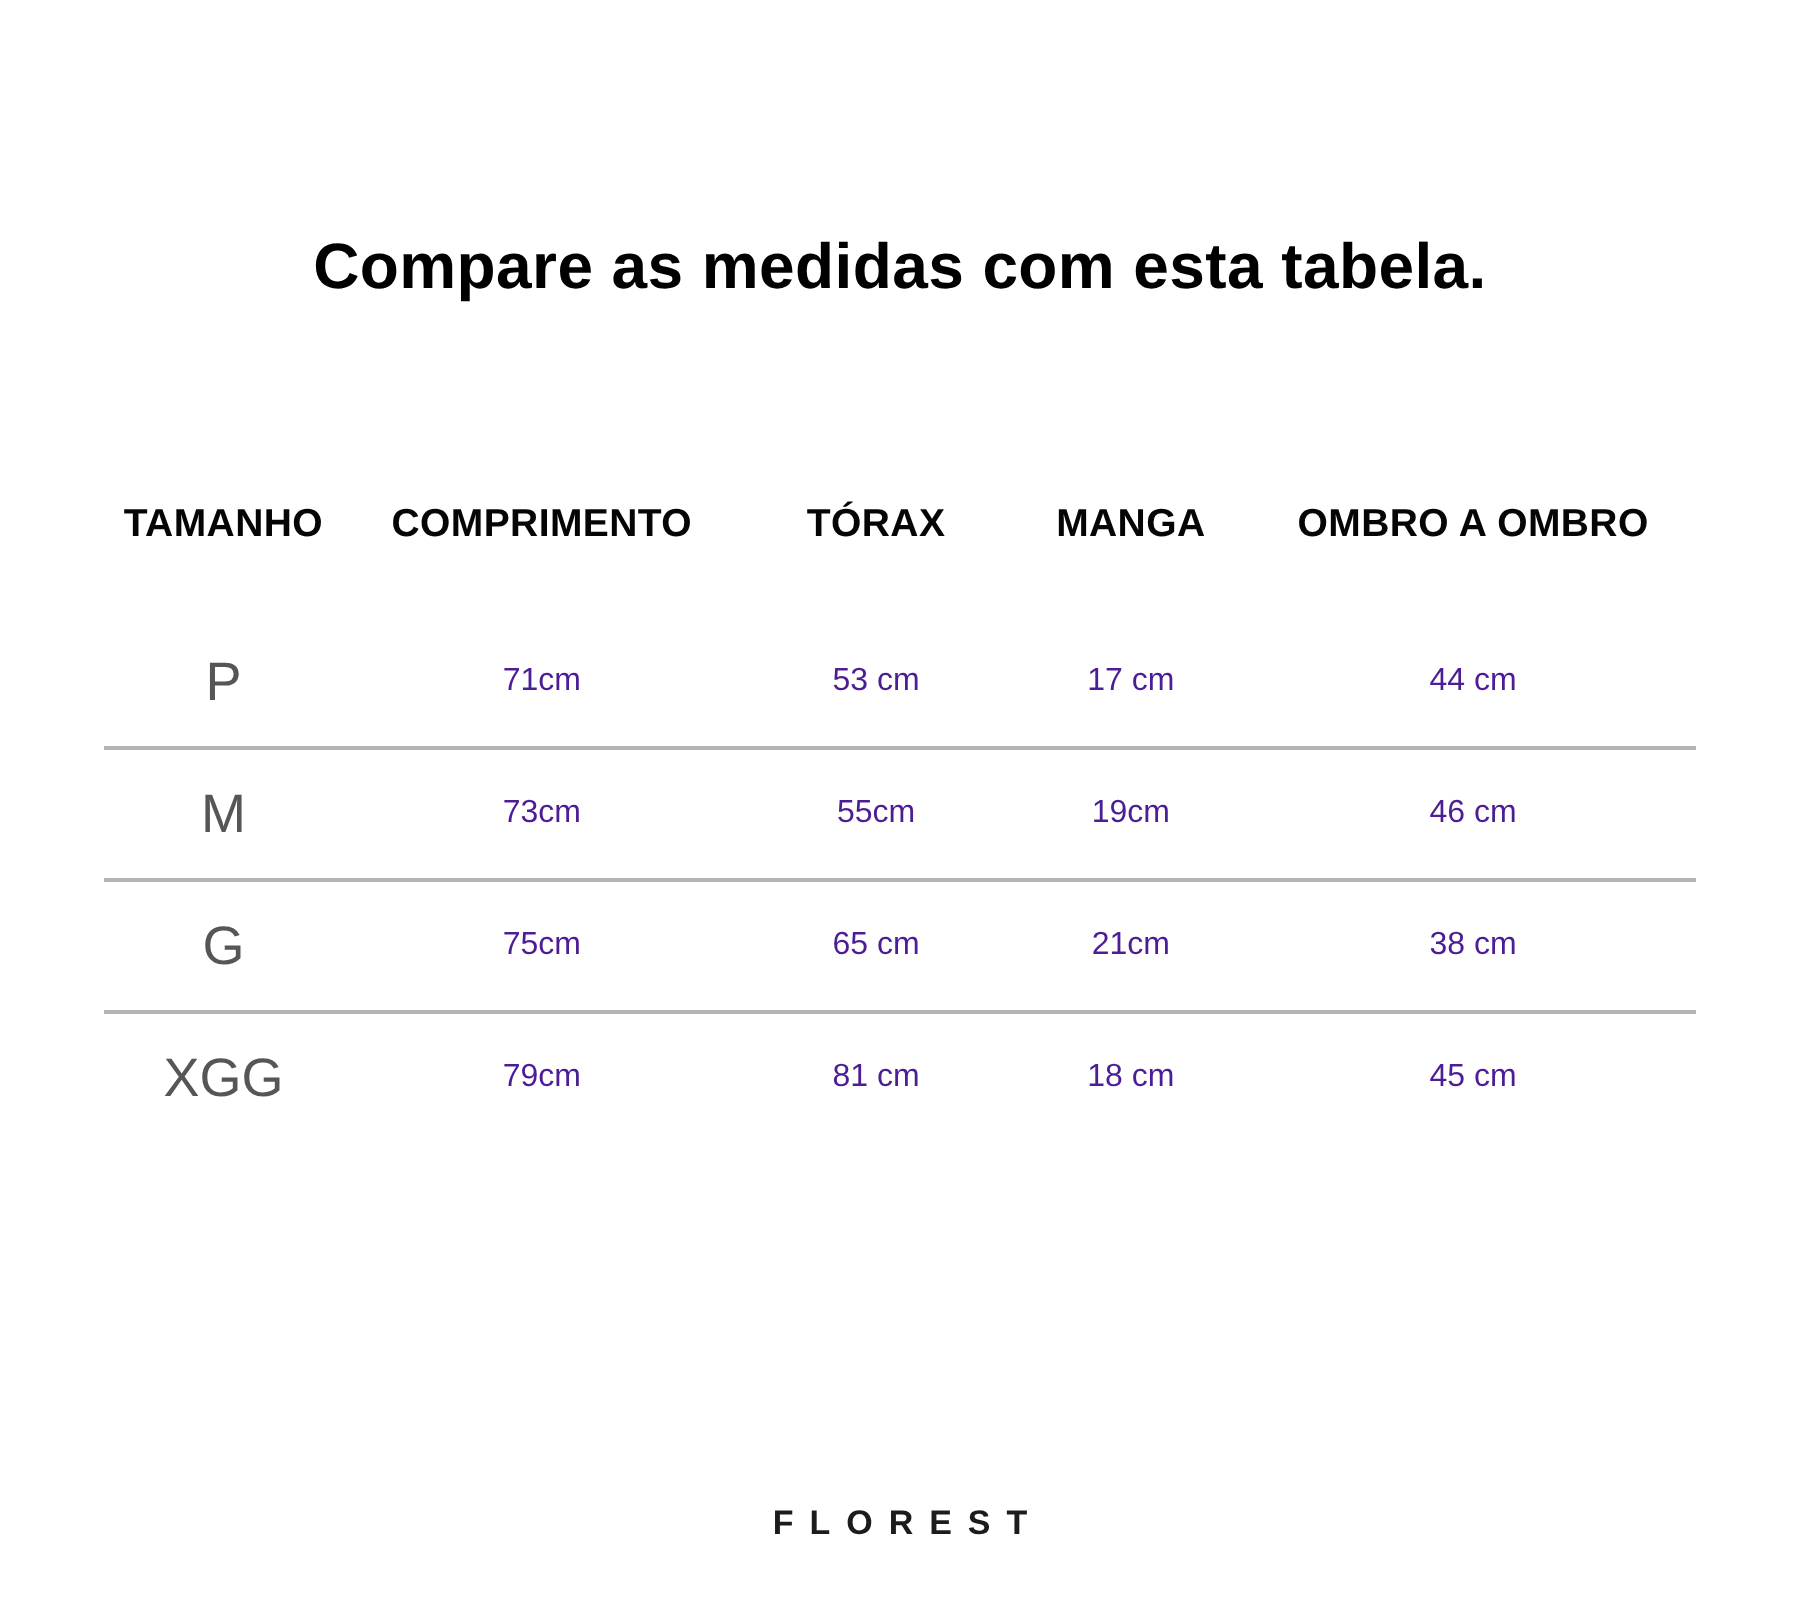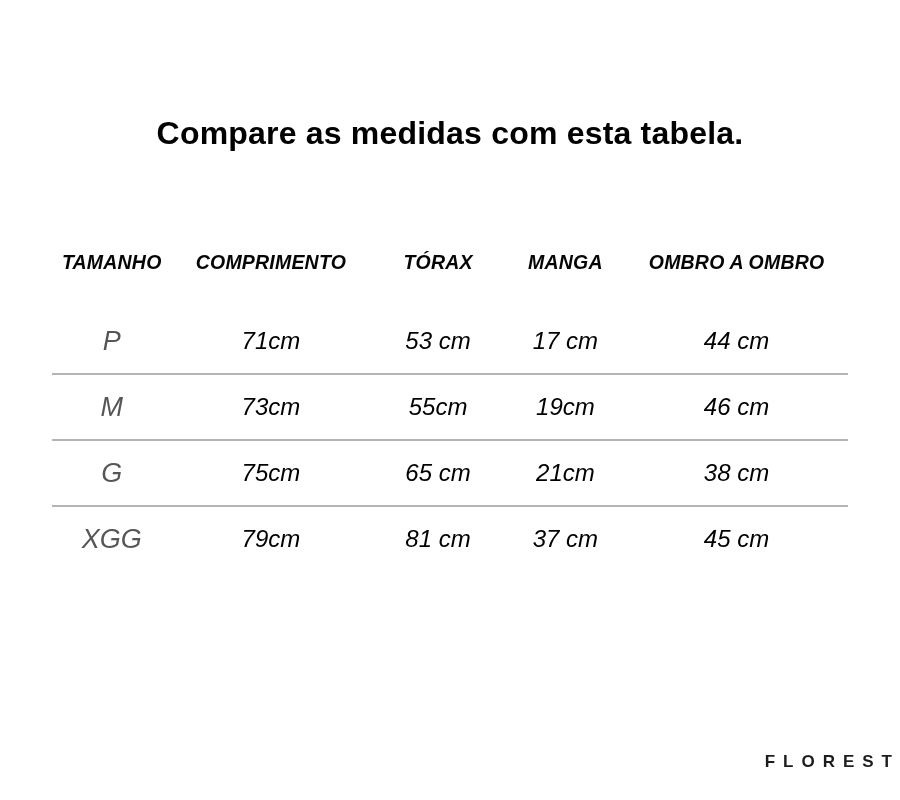--- a/index.html
+++ b/index.html
@@ -28,56 +28,55 @@
     letter-spacing: 0.2px;
     color: #000000;
   }
   .size-table {
     position: absolute;
     top: 208px;
     left: 52px;
     width: 796px;
     border-collapse: collapse;
     table-layout: fixed;
-    font-style: italic;
   }
   .size-table th {
     vertical-align: top;
     height: 58px;
     padding: 0;
     text-align: center;
     font-size: 19.5px;
     font-weight: 700;
     letter-spacing: 0.2px;
     color: #050505;
     white-space: nowrap;
   }
   .size-table td {
     height: 64px;
     padding: 0;
     text-align: center;
     vertical-align: middle;
-    font-size: 24px;
+    font-size: 16px;
     font-weight: 400;
-    color: #000000;
+    color: #4c1d95;
     white-space: nowrap;
   }
   .size-table td.size-label {
     font-size: 27px;
     color: #565656;
   }
   .size-table tbody tr:not(:last-child) td {
     border-bottom: 2px solid #b4b4b4;
   }
   .brand {
     position: absolute;
     top: 709px;
     left: 0;
     width: 100%;
-    text-align: right;
+    text-align: center;
     font-size: 17px;
     font-weight: 700;
     letter-spacing: 8px;
     text-indent: 8px;
     color: #1c1c1c;
   }
 </style>
 </head>
 <body>
 
@@ -121,21 +120,21 @@
         <td class="size-label">G</td>
         <td>75cm</td>
         <td>65 cm</td>
         <td>21cm</td>
         <td>38 cm</td>
       </tr>
       <tr>
         <td class="size-label">XGG</td>
         <td>79cm</td>
         <td>81 cm</td>
-        <td>37 cm</td>
+        <td>18 cm</td>
         <td>45 cm</td>
       </tr>
     </tbody>
   </table>
 
   <div class="brand">FLOREST</div>
 
 </div>
 
 </body></html>

